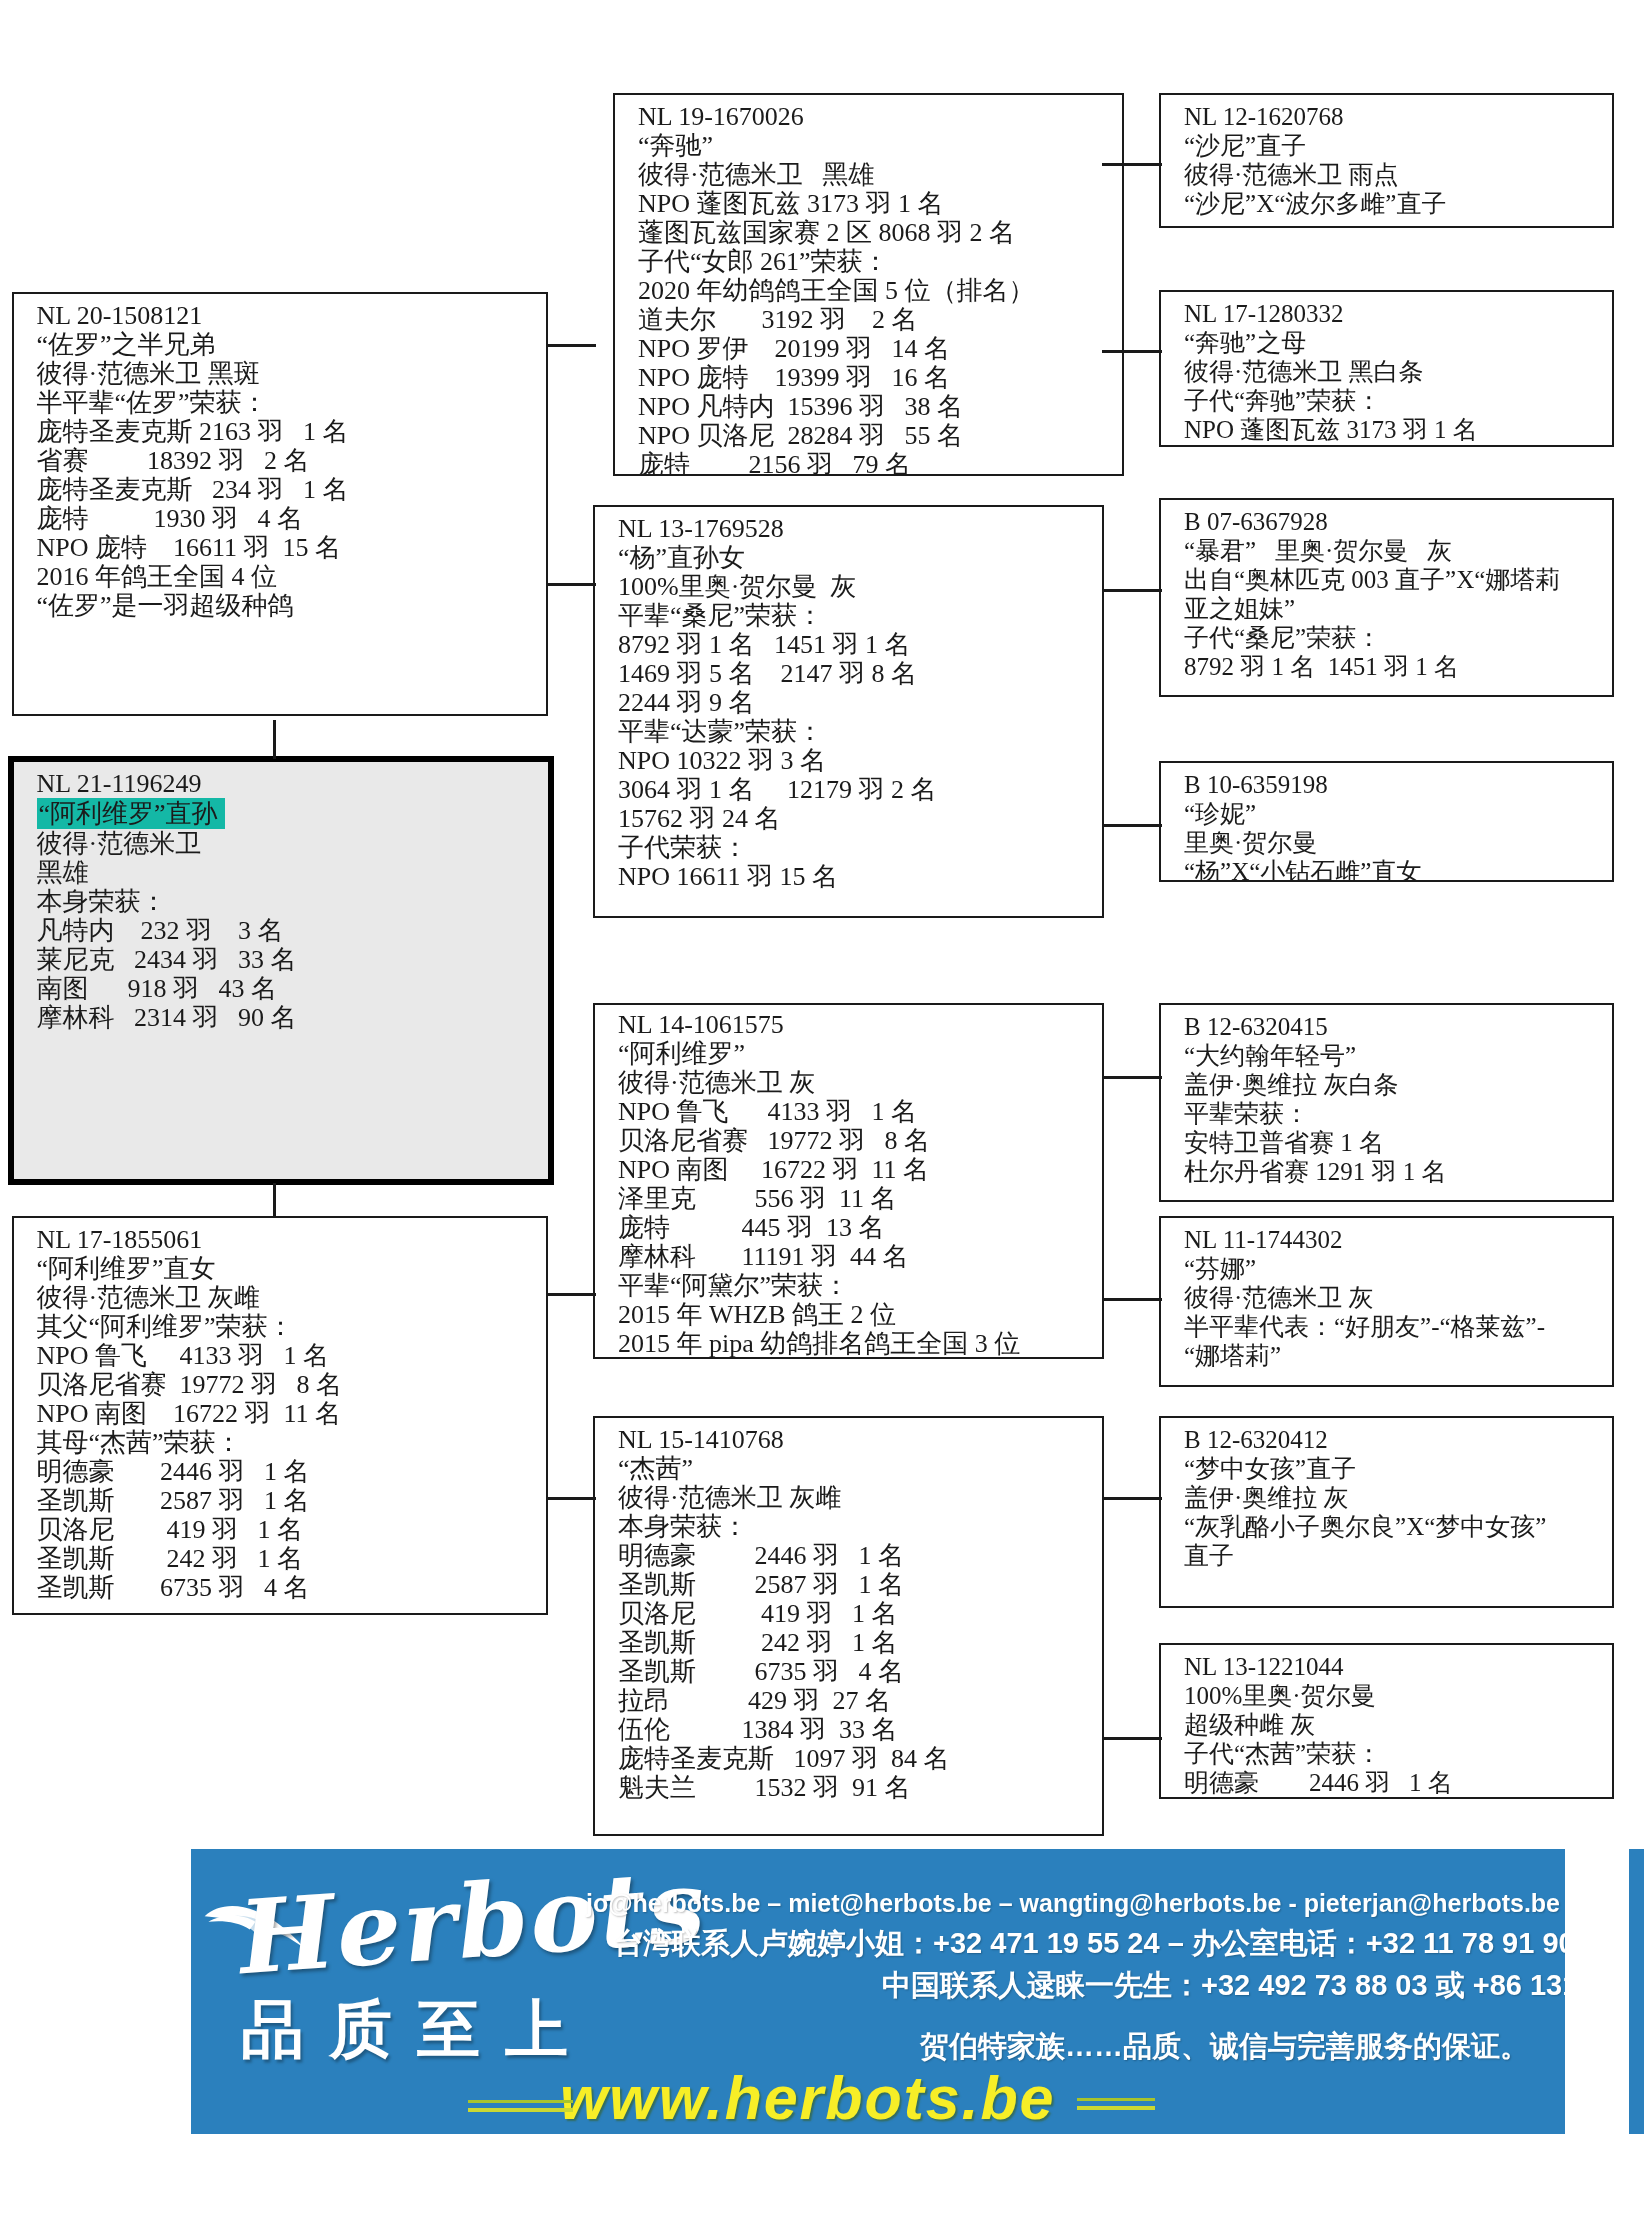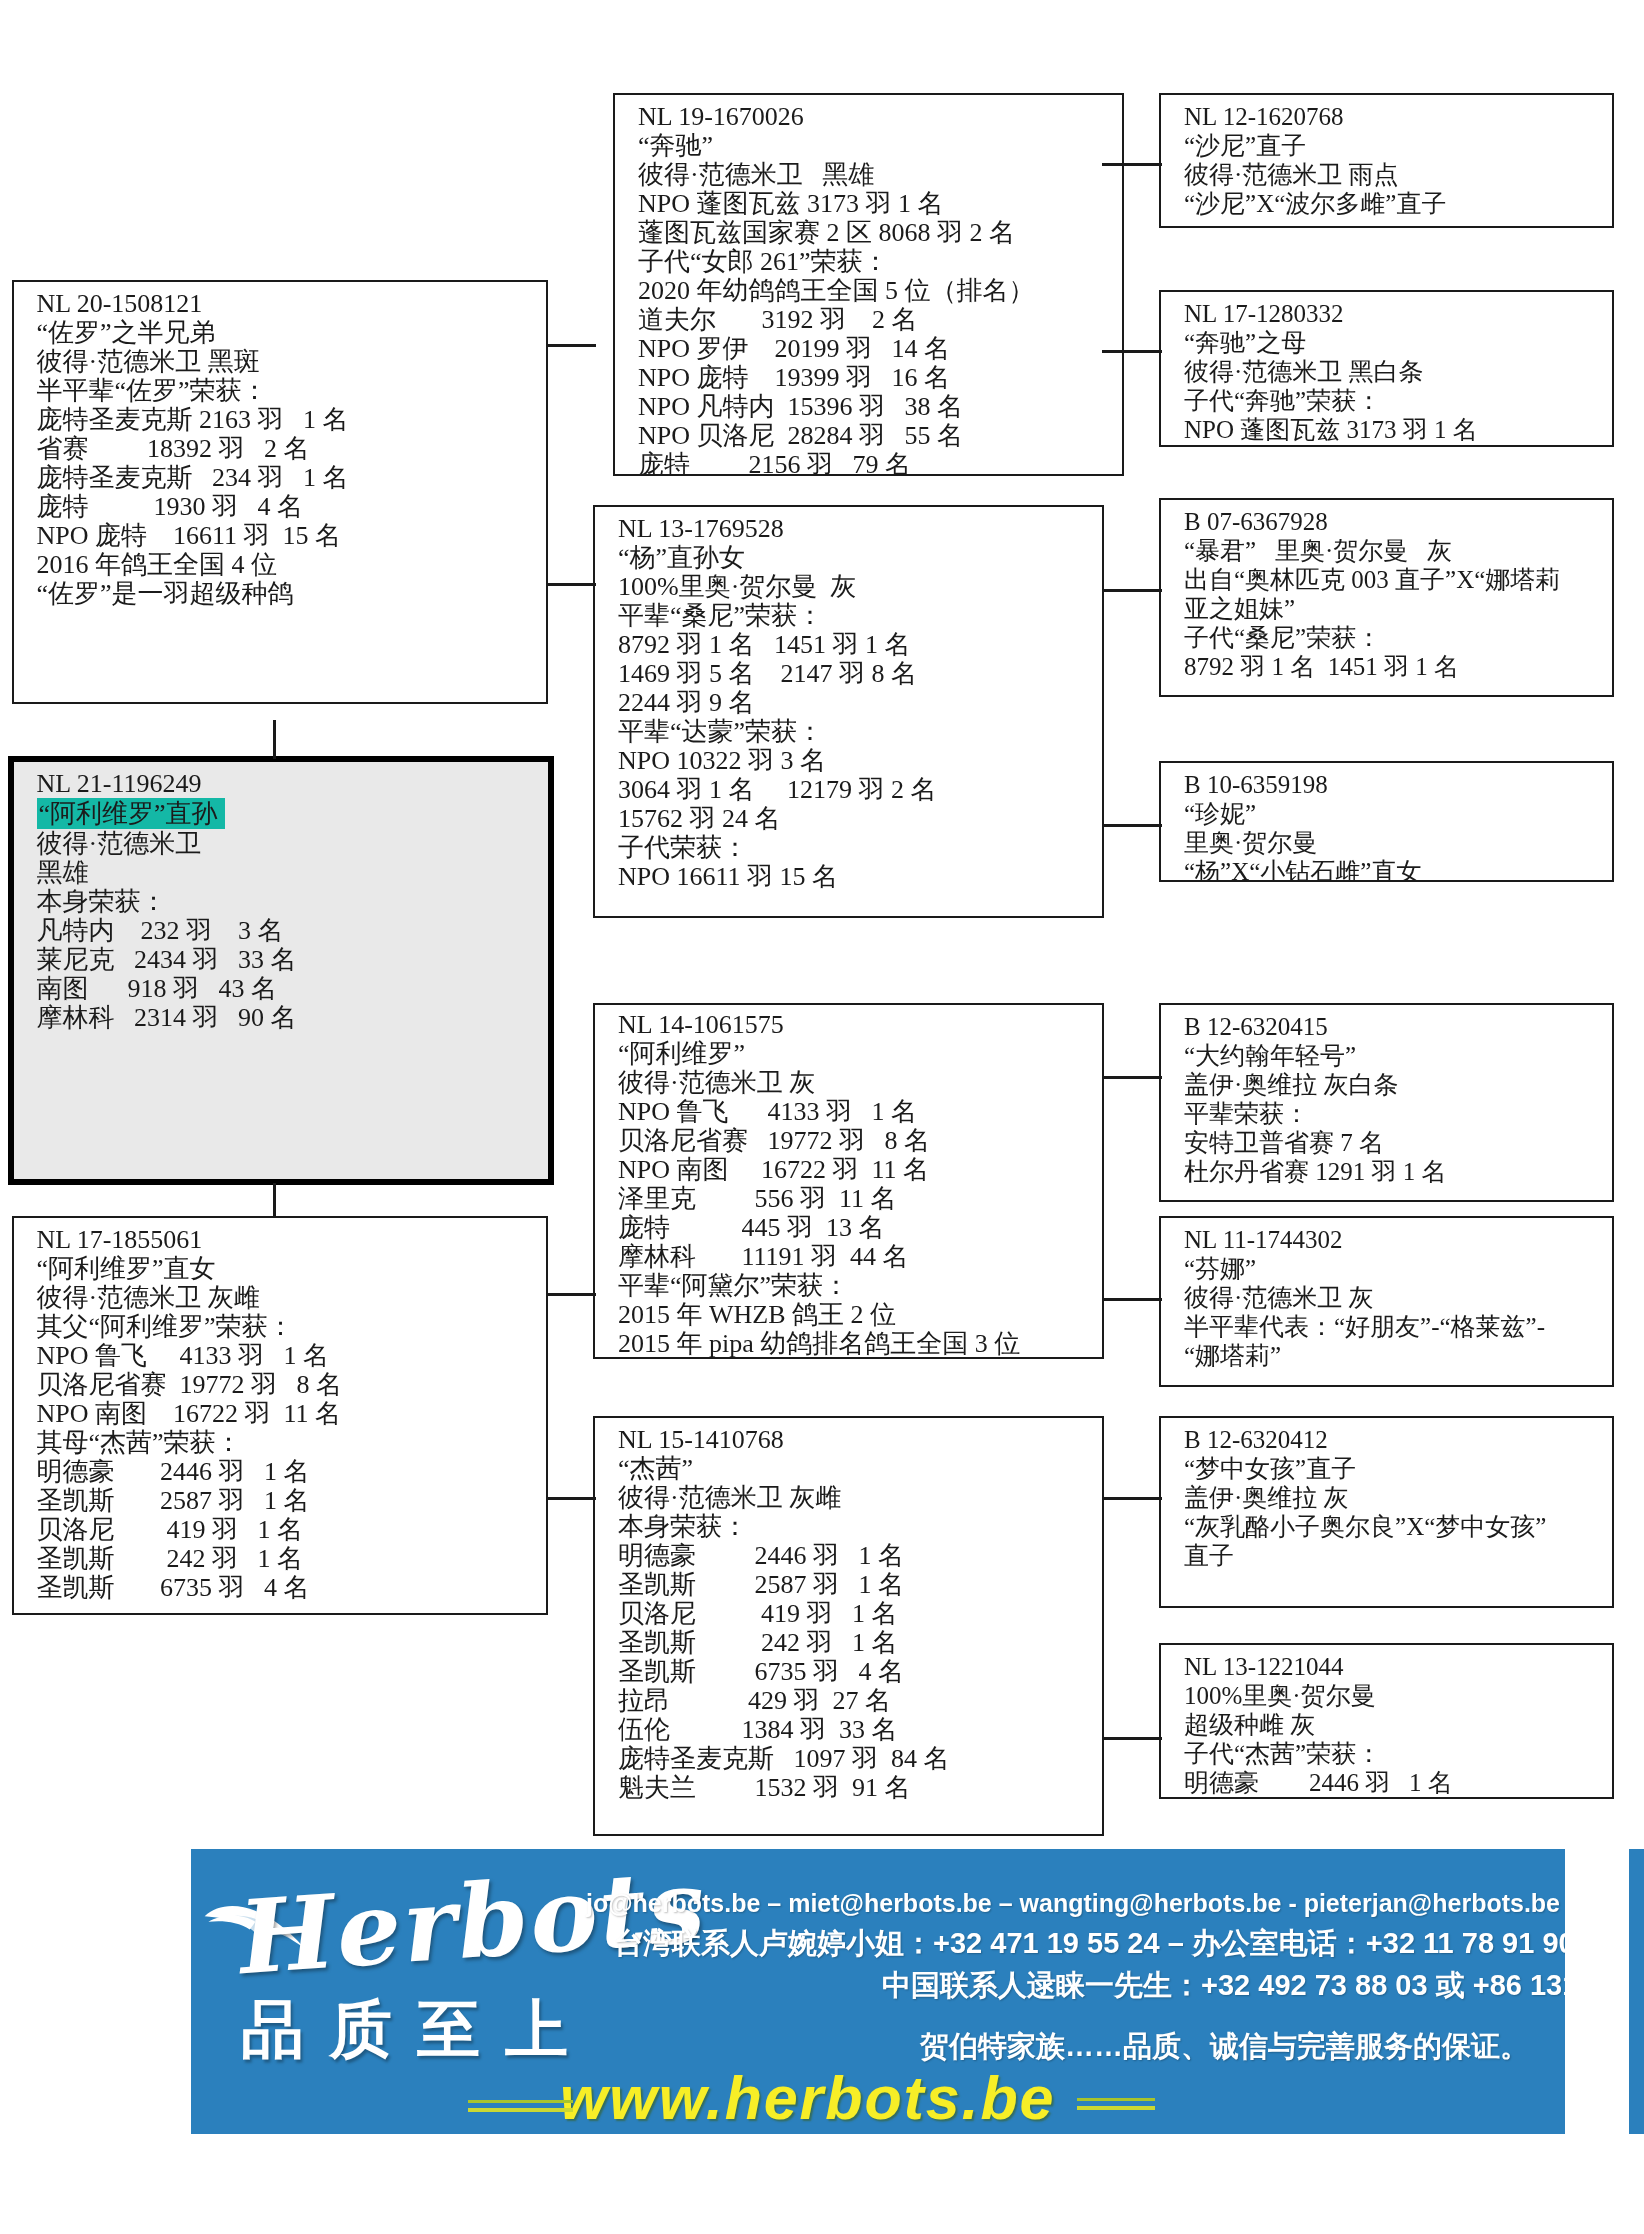--- a/index.html
+++ b/index.html
@@ -7,21 +7,21 @@
         font-family:"Liberation Serif","DejaVu Serif",serif;color:#1b1b1b;}
 
   
   .pbox{position:absolute;border:2.9px solid #1a1a1a;background:#ffffff;
         font-size:26px;line-height:29px;padding:6.7px 5.7px 3.8px 23px;
         white-space:pre;overflow:hidden;box-sizing:border-box;}
   .pbox .ln span{display:inline-block;}
   #box-l2{border:6.7px solid #000;background:#e9e9e9;}
   #box-l2 .ln:nth-child(2) span{background:#14b8a6;padding:1px 7.6px 1px 1.9px;}
 
-  #box-l1{left:11.5px;  top:280px;  width:536px; height:424px;text-decoration:underline;}
+  #box-l1{left:11.5px;  top:292px;  width:536px; height:424px;text-decoration:underline;}
   #box-l2{left:7.6px;   top:756px;  width:546px; height:429px;}
   #box-l3{left:11.5px;  top:1216px; width:536px; height:399px;}
 
   #box-m1{left:593px; top:93px;   width:511px; height:383px;margin-left:20px;}
   #box-m2{left:593px; top:505px;  width:511px; height:413px;}
   #box-m3{left:593px; top:1003px; width:511px; height:356px;padding-top:4.8px;}
   #box-m4{left:593px; top:1416px; width:511px; height:420px;}
 
   #box-r1,#box-r2,#box-r3,#box-r4,#box-r5,#box-r6,#box-r7,#box-r8{font-size:25px;}
   #box-r1{left:1159px;top:93px;   width:455px; height:135px;}
@@ -87,21 +87,21 @@
 
   <div class="pbox" id="box-m1"><div class="ln"><span>NL 19-1670026</span></div><div class="ln"><span>“奔驰”</span></div><div class="ln"><span>彼得·范德米卫   黑雄</span></div><div class="ln"><span>NPO 蓬图瓦兹 3173 羽 1 名</span></div><div class="ln"><span>蓬图瓦兹国家赛 2 区 8068 羽 2 名</span></div><div class="ln"><span>子代“女郎 261”荣获：</span></div><div class="ln"><span>2020 年幼鸽鸽王全国 5 位（排名）</span></div><div class="ln"><span>道夫尔       3192 羽    2 名</span></div><div class="ln"><span>NPO 罗伊    20199 羽   14 名</span></div><div class="ln"><span>NPO 庞特    19399 羽   16 名</span></div><div class="ln"><span>NPO 凡特内  15396 羽   38 名</span></div><div class="ln"><span>NPO 贝洛尼  28284 羽   55 名</span></div><div class="ln"><span>庞特         2156 羽   79 名</span></div></div>
   <div class="pbox" id="box-m2"><div class="ln"><span>NL 13-1769528</span></div><div class="ln"><span>“杨”直孙女</span></div><div class="ln"><span>100%里奥·贺尔曼  灰</span></div><div class="ln"><span>平辈“桑尼”荣获：</span></div><div class="ln"><span>8792 羽 1 名   1451 羽 1 名</span></div><div class="ln"><span>1469 羽 5 名    2147 羽 8 名</span></div><div class="ln"><span>2244 羽 9 名</span></div><div class="ln"><span>平辈“达蒙”荣获：</span></div><div class="ln"><span>NPO 10322 羽 3 名</span></div><div class="ln"><span>3064 羽 1 名     12179 羽 2 名</span></div><div class="ln"><span>15762 羽 24 名</span></div><div class="ln"><span>子代荣获：</span></div><div class="ln"><span>NPO 16611 羽 15 名</span></div></div>
   <div class="pbox" id="box-m3"><div class="ln"><span>NL 14-1061575</span></div><div class="ln"><span>“阿利维罗”</span></div><div class="ln"><span>彼得·范德米卫 灰</span></div><div class="ln"><span>NPO 鲁飞      4133 羽   1 名</span></div><div class="ln"><span>贝洛尼省赛   19772 羽   8 名</span></div><div class="ln"><span>NPO 南图     16722 羽  11 名</span></div><div class="ln"><span>泽里克         556 羽  11 名</span></div><div class="ln"><span>庞特           445 羽  13 名</span></div><div class="ln"><span>摩林科       11191 羽  44 名</span></div><div class="ln"><span>平辈“阿黛尔”荣获：</span></div><div class="ln"><span>2015 年 WHZB 鸽王 2 位</span></div><div class="ln"><span>2015 年 pipa 幼鸽排名鸽王全国 3 位</span></div></div>
   <div class="pbox" id="box-m4"><div class="ln"><span>NL 15-1410768</span></div><div class="ln"><span>“杰茜”</span></div><div class="ln"><span>彼得·范德米卫 灰雌</span></div><div class="ln"><span>本身荣获：</span></div><div class="ln"><span>明德豪         2446 羽   1 名</span></div><div class="ln"><span>圣凯斯         2587 羽   1 名</span></div><div class="ln"><span>贝洛尼          419 羽   1 名</span></div><div class="ln"><span>圣凯斯          242 羽   1 名</span></div><div class="ln"><span>圣凯斯         6735 羽   4 名</span></div><div class="ln"><span>拉昂            429 羽  27 名</span></div><div class="ln"><span>伍伦           1384 羽  33 名</span></div><div class="ln"><span>庞特圣麦克斯   1097 羽  84 名</span></div><div class="ln"><span>魁夫兰         1532 羽  91 名</span></div></div>
 
   <div class="pbox" id="box-r1"><div class="ln"><span>NL 12-1620768</span></div><div class="ln"><span>“沙尼”直子</span></div><div class="ln"><span>彼得·范德米卫 雨点</span></div><div class="ln"><span>“沙尼”X“波尔多雌”直子</span></div></div>
   <div class="pbox" id="box-r2"><div class="ln"><span>NL 17-1280332</span></div><div class="ln"><span>“奔驰”之母</span></div><div class="ln"><span>彼得·范德米卫 黑白条</span></div><div class="ln"><span>子代“奔驰”荣获：</span></div><div class="ln"><span>NPO 蓬图瓦兹 3173 羽 1 名</span></div></div>
   <div class="pbox" id="box-r3"><div class="ln"><span>B 07-6367928</span></div><div class="ln"><span>“暴君”   里奥·贺尔曼   灰</span></div><div class="ln"><span>出自“奥林匹克 003 直子”X“娜塔莉</span></div><div class="ln"><span>亚之姐妹”</span></div><div class="ln"><span>子代“桑尼”荣获：</span></div><div class="ln"><span>8792 羽 1 名  1451 羽 1 名</span></div></div>
   <div class="pbox" id="box-r4"><div class="ln"><span>B 10-6359198</span></div><div class="ln"><span>“珍妮”</span></div><div class="ln"><span>里奥·贺尔曼</span></div><div class="ln"><span>“杨”X“小钻石雌”直女</span></div></div>
-  <div class="pbox" id="box-r5"><div class="ln"><span>B 12-6320415</span></div><div class="ln"><span>“大约翰年轻号”</span></div><div class="ln"><span>盖伊·奥维拉 灰白条</span></div><div class="ln"><span>平辈荣获：</span></div><div class="ln"><span>安特卫普省赛 7 名</span></div><div class="ln"><span>杜尔丹省赛 1291 羽 1 名</span></div></div>
+  <div class="pbox" id="box-r5"><div class="ln"><span>B 12-6320415</span></div><div class="ln"><span>“大约翰年轻号”</span></div><div class="ln"><span>盖伊·奥维拉 灰白条</span></div><div class="ln"><span>平辈荣获：</span></div><div class="ln"><span>安特卫普省赛 1 名</span></div><div class="ln"><span>杜尔丹省赛 1291 羽 1 名</span></div></div>
   <div class="pbox" id="box-r6"><div class="ln"><span>NL 11-1744302</span></div><div class="ln"><span>“芬娜”</span></div><div class="ln"><span>彼得·范德米卫 灰</span></div><div class="ln"><span>半平辈代表：“好朋友”-“格莱兹”-</span></div><div class="ln"><span>“娜塔莉”</span></div></div>
   <div class="pbox" id="box-r7"><div class="ln"><span>B 12-6320412</span></div><div class="ln"><span>“梦中女孩”直子</span></div><div class="ln"><span>盖伊·奥维拉 灰</span></div><div class="ln"><span>“灰乳酪小子奥尔良”X“梦中女孩”</span></div><div class="ln"><span>直子</span></div></div>
   <div class="pbox" id="box-r8"><div class="ln"><span>NL 13-1221044</span></div><div class="ln"><span>100%里奥·贺尔曼</span></div><div class="ln"><span>超级种雌 灰</span></div><div class="ln"><span>子代“杰茜”荣获：</span></div><div class="ln"><span>明德豪        2446 羽   1 名</span></div></div>
 
   <div class="vline" id="v1"></div>
   <div class="vline" id="v2"></div>
   <div class="hline" id="h1"></div>
   <div class="hline" id="h2"></div>
   <div class="hline" id="h3"></div>
   <div class="hline" id="h4"></div>

